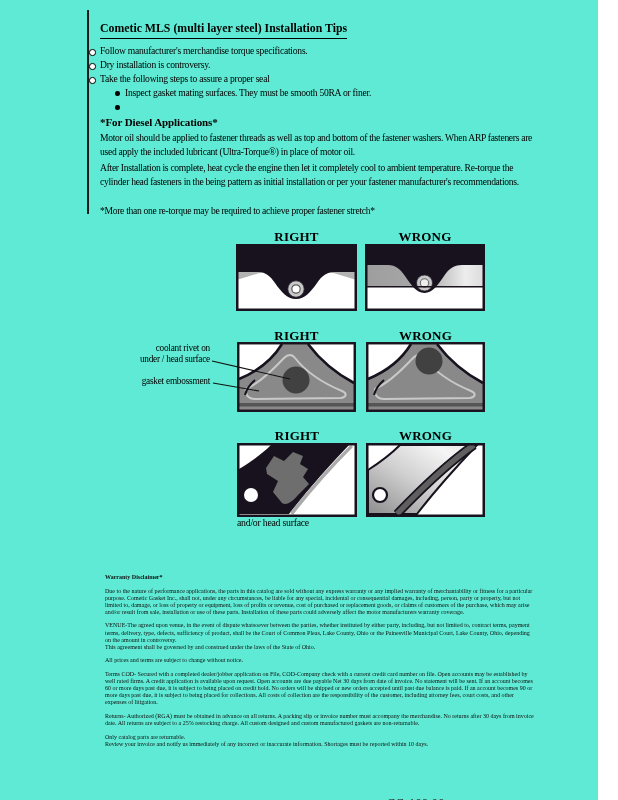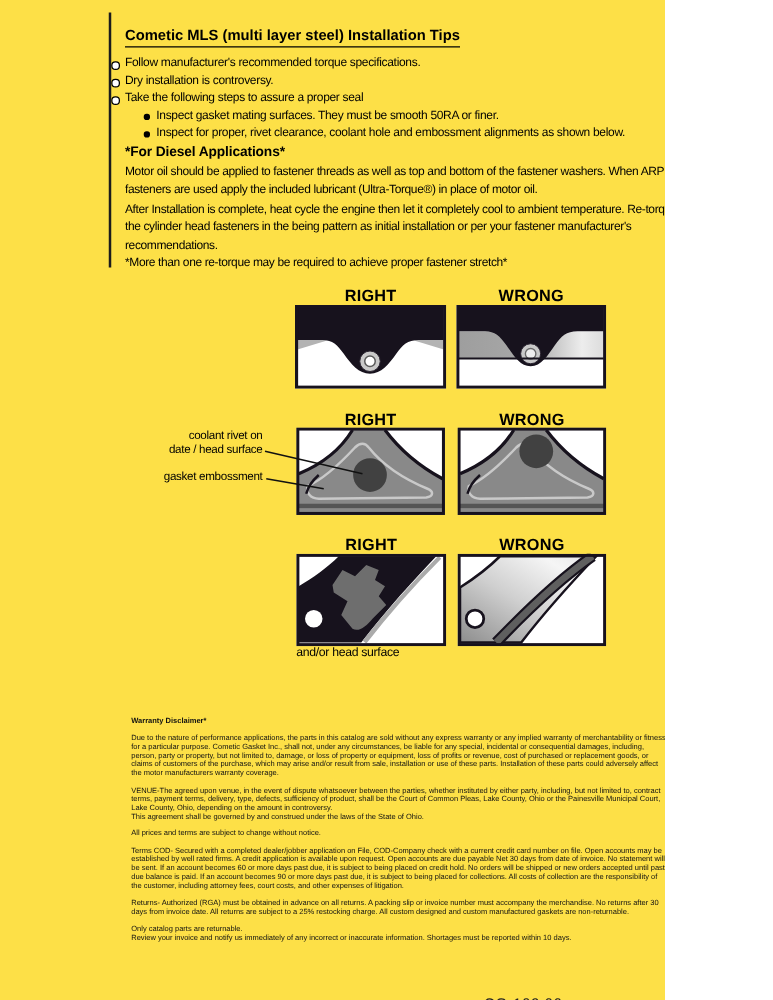--- a/index.html
+++ b/index.html
@@ -1,18 +1,18 @@
 <!DOCTYPE html>
 <html><head>
 <meta charset="utf-8">
 <style>
   html,body{margin:0;padding:0;background:#ffffff;}
   #page{
-    position:relative;width:532px;height:800px;background:#fde047;
-    font-family:Liberation Sans, sans-serif;color:#000;
+    position:relative;width:598px;height:800px;background:#5eead4;
+    font-family:Liberation Serif, serif;color:#000;
     overflow:hidden;
   }
   .abs{position:absolute;}
   
   #rev-bar{left:87px;top:10px;width:1.5px;height:204px;background:#1c1c1c;}
   
   #title{left:100px;top:21px;font-size:11.8px;font-weight:bold;letter-spacing:0;
          border-bottom:1.4px solid #000;padding-bottom:1.5px;}
   
   #tips{left:88px;top:44px;width:478px;font-size:9.6px;letter-spacing:-0.25px;}
@@ -46,37 +46,36 @@
 
 <div id="page">
 
   <div id="rev-bar" class="abs"></div>
 
   <div id="title" class="abs">Cometic MLS (multi layer steel) Installation Tips</div>
 
   <div id="tips" class="abs">
     <div class="tip-row">
       <span class="marker ring"></span>
-      <span>Follow manufacturer's recommended torque specifications.</span>
+      <span>Follow manufacturer's merchandise torque specifications.</span>
     </div>
     <div class="tip-row">
       <span class="marker ring"></span>
       <span>Dry installation is controversy.</span>
     </div>
     <div class="tip-row">
       <span class="marker ring"></span>
       <span>Take the following steps to assure a proper seal</span>
     </div>
     <div class="tip-row sub">
       <span class="marker dot"></span>
       <span>Inspect gasket mating surfaces.  They must be smooth 50RA or finer.</span>
     </div>
     <div class="tip-row sub">
       <span class="marker dot"></span>
-      <span>Inspect for proper, rivet clearance, coolant hole and embossment alignments as shown below.</span>
     </div>
   </div>
 
   <div id="diesel-heading" class="abs">*For Diesel Applications*</div>
   <div id="diesel-p1" class="abs body-par">Motor oil should be applied to fastener threads as well as top and bottom of the fastener washers. When ARP fasteners are used apply the included lubricant (Ultra-Torque®) in place of motor oil.</div>
   <div id="diesel-p2" class="abs body-par">After Installation is complete, heat cycle the engine then let it completely cool to ambient temperature. Re-torque the cylinder head fasteners in the being pattern as initial installation or per your fastener manufacturer's recommendations.</div>
   <div id="diesel-note" class="abs body-par">*More than one re-torque may be required to achieve proper fastener stretch*</div>
 
   <div class="abs rw-label" style="left:236px;top:229px;width:121px;">RIGHT</div>
   <div class="abs rw-label" style="left:365px;top:229px;width:120px;">WRONG</div>
@@ -142,21 +141,21 @@
       <rect x="2" y="61" width="115" height="3.5" fill="#555555"></rect>
       <path d="M9,47 C20,42 34,30 47,16 C51,12 55,12 58,16 C70,31 88,42 105,49 C110,51 110,55 104,56 L18,57 C11,57 8,52 9,47 Z" fill="none" stroke="#c9c9c9" stroke-width="2"></path>
       <path d="M8,53 Q10,45 18,38" fill="none" stroke="#17121d" stroke-width="2"></path>
       <circle cx="63" cy="19" r="13.5" fill="#414141"></circle>
       <rect x="1.25" y="1.25" width="116.5" height="67.5" fill="none" stroke="#17121d" stroke-width="2.4"></rect>
     </svg>
   </div>
 
 
   <div class="abs ann" style="top:343px;">coolant rivet on</div>
-  <div class="abs ann" style="top:354px;">date / head surface</div>
+  <div class="abs ann" style="top:354px;">under / head surface</div>
   <div class="abs ann" style="top:376px;">gasket embossment</div>
 
   <svg class="abs" style="left:96px;top:338px;pointer-events:none;" width="204" height="62" viewBox="0 0 204 62">
     <line x1="116" y1="23" x2="194" y2="41" stroke="#111111" stroke-width="1.1"></line>
     <line x1="117" y1="45" x2="163" y2="53" stroke="#111111" stroke-width="1.1"></line>
   </svg>
 
   <div class="abs rw-label" style="left:237px;top:428px;width:120px;">RIGHT</div>
   <div class="abs rw-label" style="left:366px;top:428px;width:119px;">WRONG</div>
 

